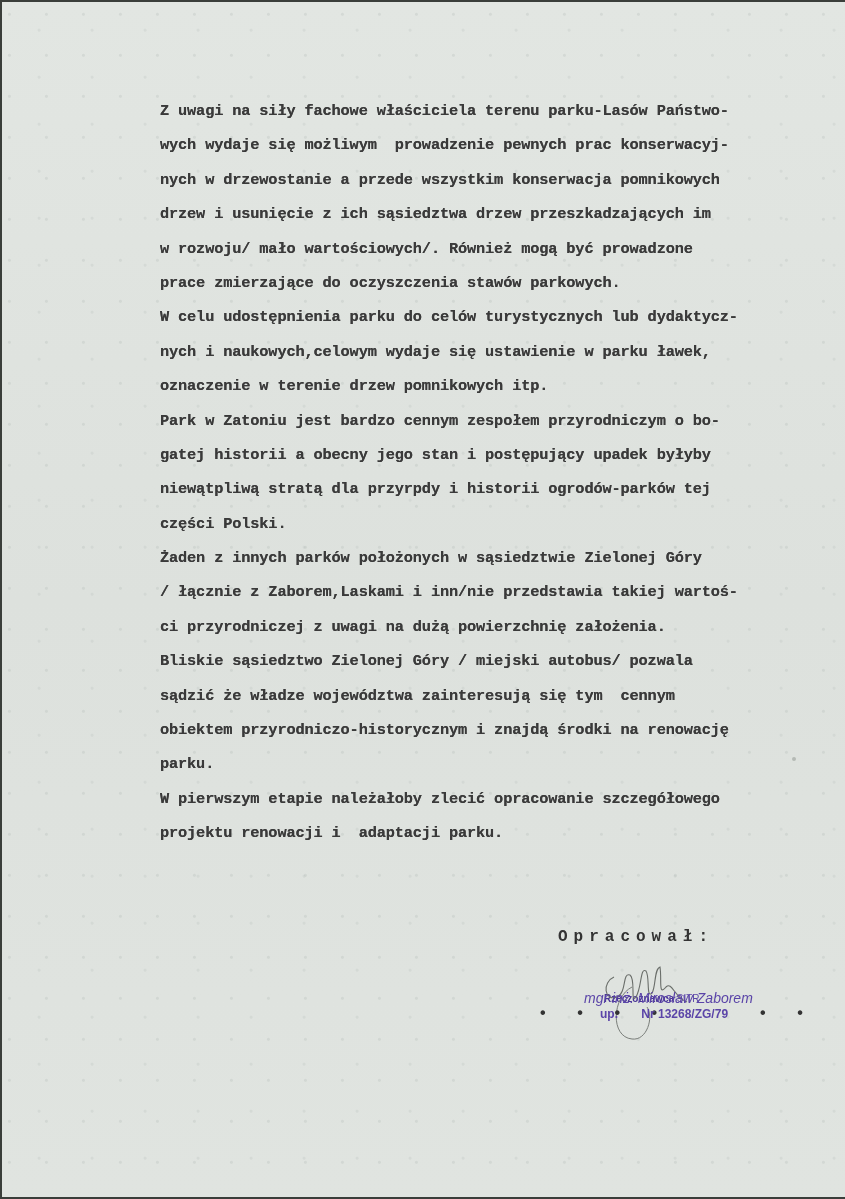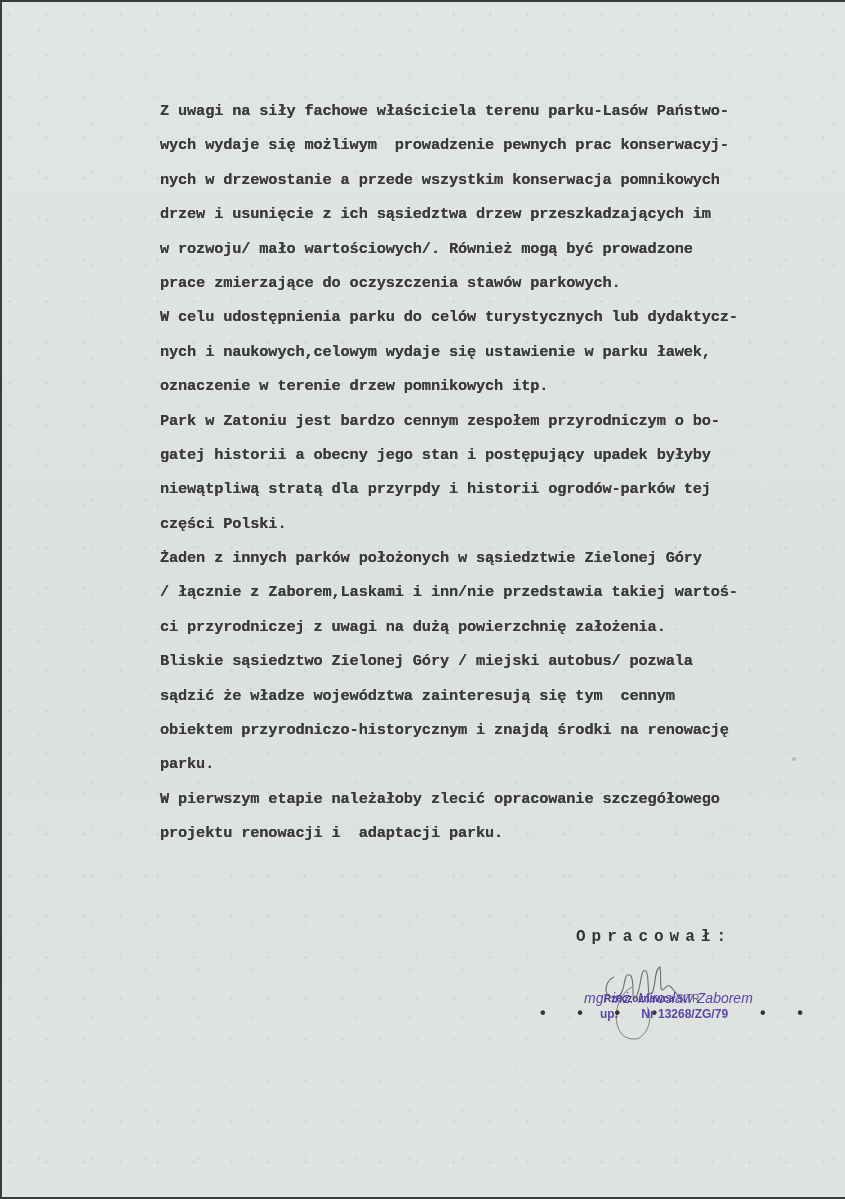--- a/index.html
+++ b/index.html
@@ -25,21 +25,21 @@
       letter-spacing: -0.15px;
     }
     .line {
       height: 34.4px; line-height: 28px; white-space: pre;
       text-shadow: 0 0 0.6px #555;
     }
     .sign-label {
       position: absolute; left: 556px; top: 926px;
       font-family: "Liberation Mono", "DejaVu Sans Mono", monospace;
       font-size: 16px; font-weight: bold; color: #333;
-      letter-spacing: 6px; white-space: pre; margin-left: 18px;
+      letter-spacing: 6px; white-space: pre;
     }
     .stamp {
       font-family: "Liberation Sans", "DejaVu Sans", sans-serif;
       color: #5b45a8; position: absolute; white-space: pre;
     }
     .stamp-title { left: 602px; top: 944px; font-size: 10px; margin-top: 47px; }
     .stamp-title b { font-weight: bold; color: #4a3596; }
     .stamp-name { left: 582px; top: 988px; font-size: 14px; font-style: italic; }
     .stamp-num { left: 582px; top: 1005px; font-size: 12px; font-weight: bold; margin-left: 16px; }
     .dots {

